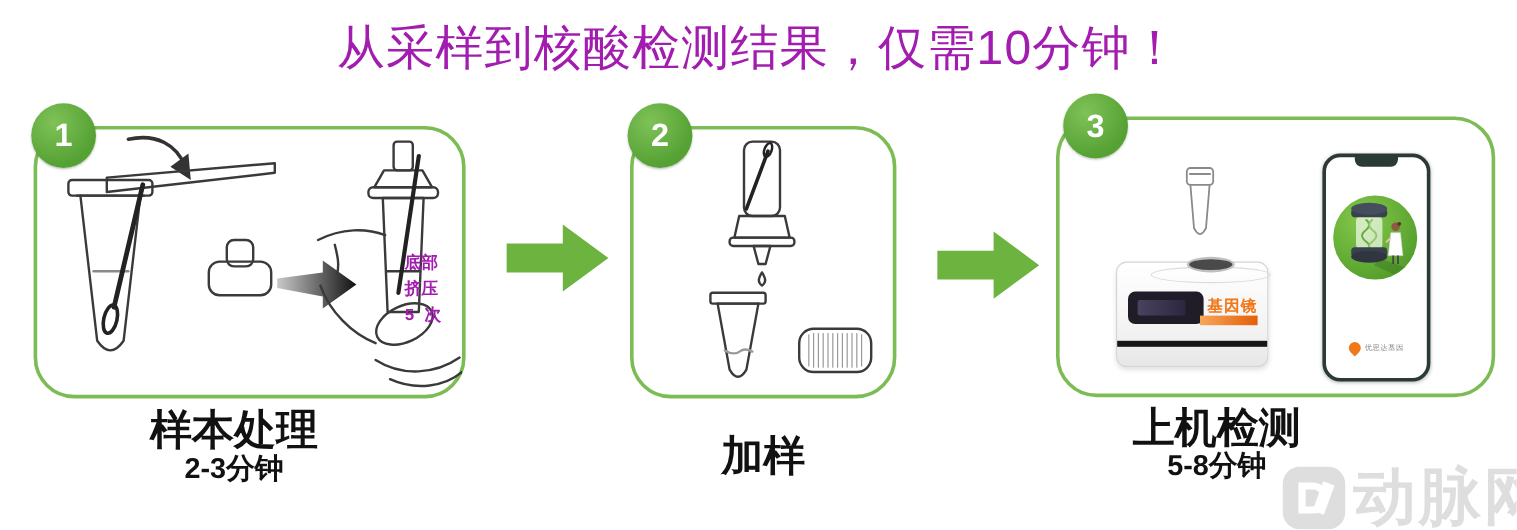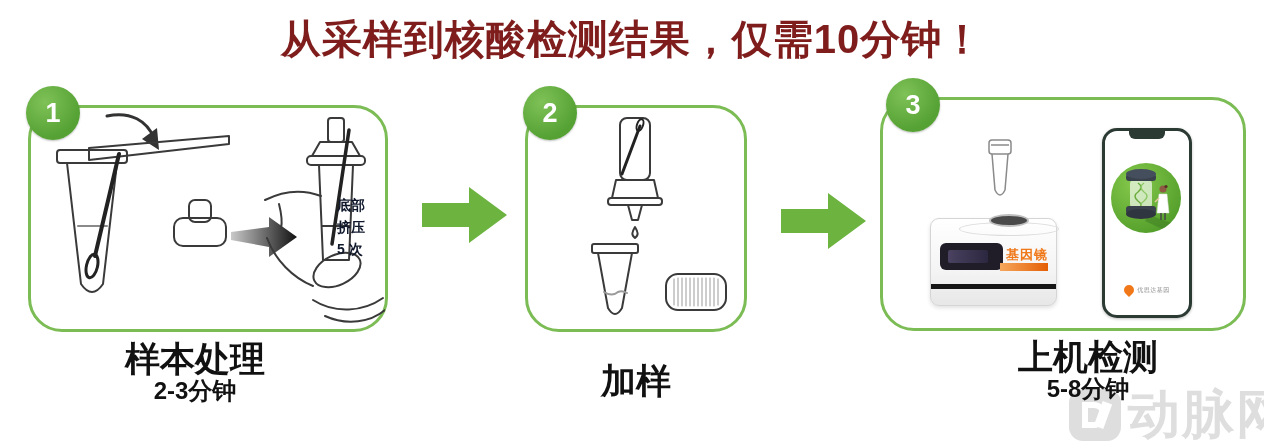--- a/index.html
+++ b/index.html
@@ -1,20 +1,20 @@
 <!DOCTYPE html>
 <html><head>
 <meta charset="utf-8">
 <style>
   * { margin:0; padding:0; box-sizing:border-box; }
   body { font-family:"Liberation Sans","DejaVu Sans",sans-serif; background:#ffffff; }
   .stage { position:relative; width:1264px; height:442px; background:#fff; overflow:hidden; }
 
   .title { position:absolute; top:12px; left:0; width:100%; text-align:center;
-           font-size:40px; font-weight:700; color:#7f1d1d; letter-spacing:1px; z-index:3; }
+           font-size:40px; font-weight:400; color:#a21caf; letter-spacing:1px; z-index:3; }
 
   .step-box { position:absolute; border:3px solid #7CBC55; border-radius:34px; background:#fff; z-index:2; }
   .box1 { left:28px;  top:105px; width:360px; height:227px; }
   .box2 { left:525px; top:105px; width:222px; height:227px; }
   .box3 { left:880px; top:97px;  width:366px; height:234px; }
 
   .badge { position:absolute; width:54px; height:54px; border-radius:50%;
            background:radial-gradient(circle at 35% 30%, #7fc257, #55a134 70%);
            color:#fff; font-size:27px; font-weight:700; display:flex; align-items:center;
            justify-content:center; z-index:4; box-shadow:0 1px 2px rgba(0,0,0,0.25); }
@@ -22,26 +22,26 @@
   .badge2 { left:523px; top:86px; }
   .badge3 { left:886px; top:78px; }
 
   .flow-arrow { position:absolute; z-index:2; }
   .arrow1 { left:422px; top:186px; }
   .arrow2 { left:781px; top:192px; }
 
   .step-caption { position:absolute; text-align:center; z-index:3; color:#111; }
   .cap1 { left:55px;  top:342px; width:280px; }
   .cap2 { left:526px; top:348px; width:220px;margin-top:16px; }
-  .cap3 { left:948px; top:340px; width:280px; }
+  .cap3 { left:874px; top:340px; width:280px; }
   .step-label    { font-size:35px; font-weight:800; line-height:34px; }
   .step-duration { font-size:24px; font-weight:700; line-height:30px; }
 
-  .note { position:absolute; left:306px; top:86px; font-size:14px; font-weight:700;
-          line-height:22px; color:#0f172a; font-family:Liberation Sans, sans-serif; }
+  .note { position:absolute; left:306px; top:101px; font-size:14px; font-weight:700;
+          line-height:22px; color:#a21caf; font-family:Liberation Mono, monospace; }
 
   .line-art { position:absolute; left:0; top:0; }
 
   
   .analyzer { position:absolute; left:47px; top:118px; width:127px; height:88px;
               background:linear-gradient(180deg,#ffffff 0%,#f4f4f4 60%,#e7e7e7 100%);
               border:1px solid #d5d5d5; border-radius:9px; box-shadow:0 2px 4px rgba(0,0,0,0.12); }
   .analyzer-port { position:absolute; left:58px; top:-5px; width:40px; height:13px;
                    background:#4a4a4a; border-radius:50%; border:2px solid #bfbfbf; }
   .analyzer-lid { position:absolute; left:28px; top:3px; width:100px; height:14px;

